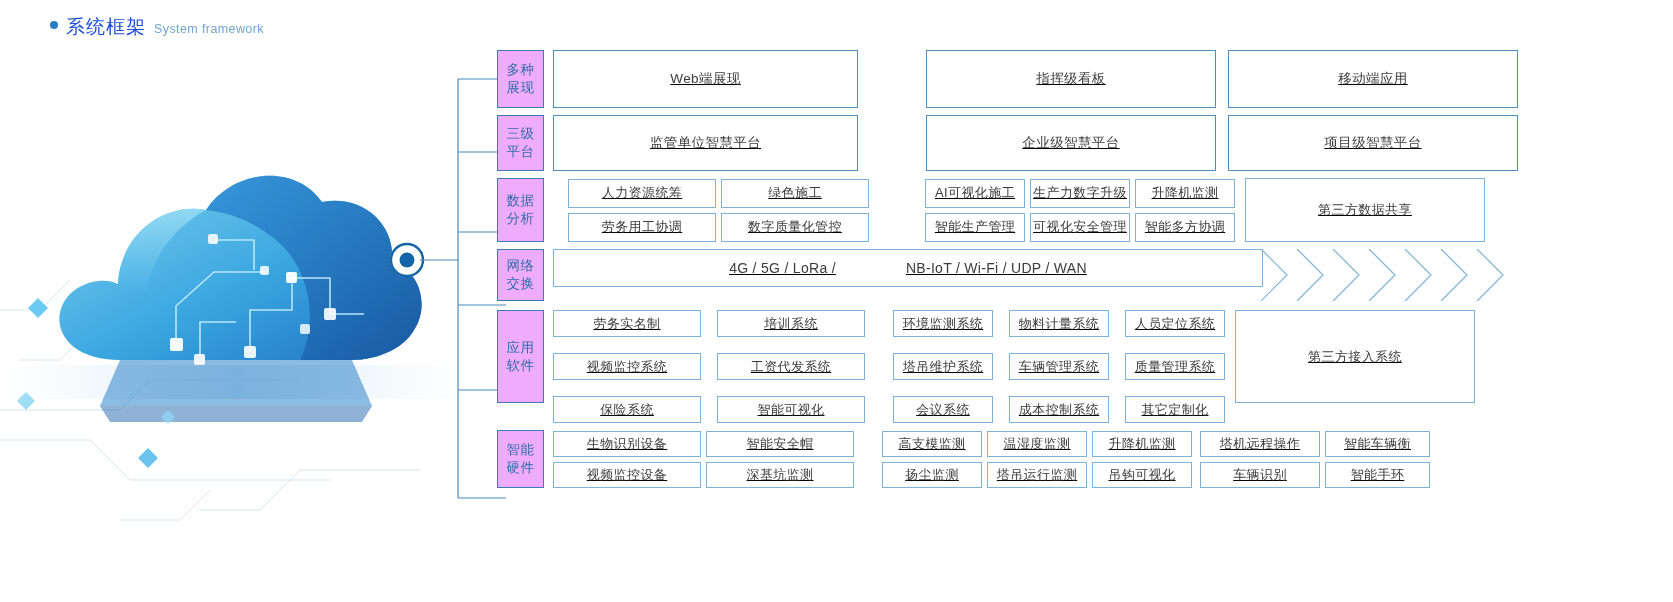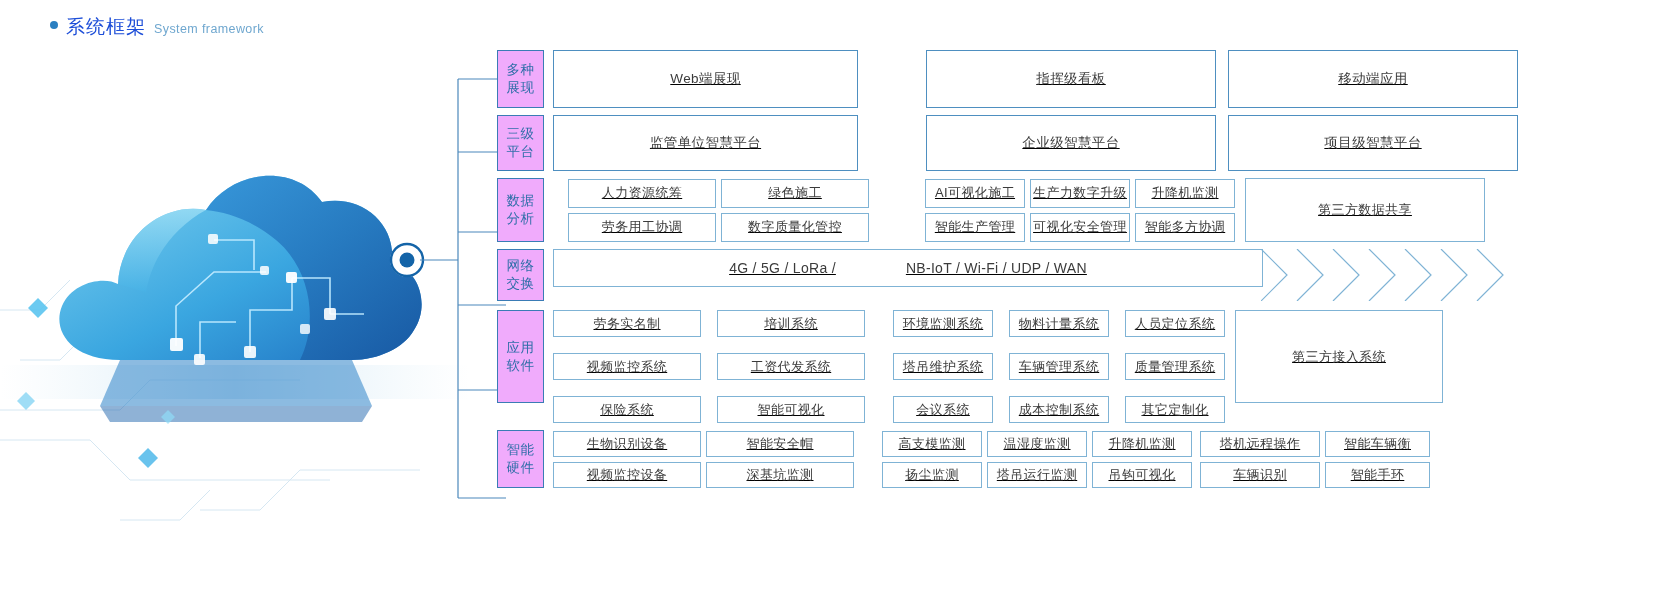--- a/index.html
+++ b/index.html
@@ -96,21 +96,21 @@
   .r4 .arrows svg { display: block; }
 
   
   .r5 .layer-label { height: 93px; }
   .r5 .grid { display: grid; gap: 16px; }
   .r5 .gA { grid-template-columns: 148px 148px; }
   .r5 .gB { grid-template-columns: 100px 100px 100px; }
   .r5 .cell { height: 27px; font-size: 13px; }
   .r5 .sp1 { width: 28px; }
   .r5 .sp2 { width: 10px; }
-  .r5 .wide { width: 208px; height: 93px; }
+  .r5 .wide { width: 240px; height: 93px; }
 
   
   .r6 .layer-label { height: 58px; }
   .r6 .grid { display: grid; gap: 5px; }
   .r6 .gA { grid-template-columns: 148px 148px; }
   .r6 .gB { grid-template-columns: 100px 100px 100px; }
   .r6 .gC { grid-template-columns: 120px 105px; }
   .r6 .cell { height: 26px; font-size: 13px; }
   .r6 .sp1 { width: 28px; }
   .r6 .sp3 { width: 8px; }

